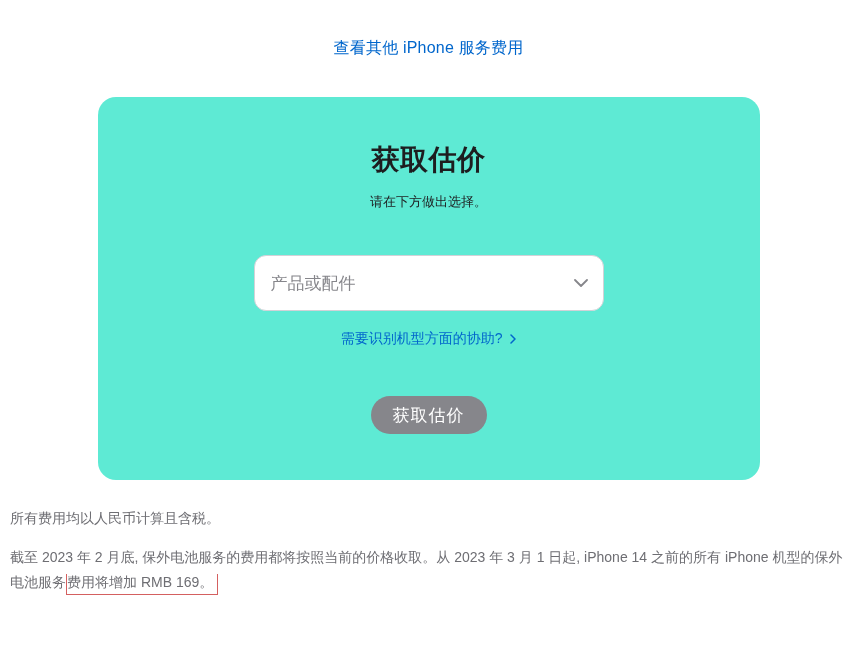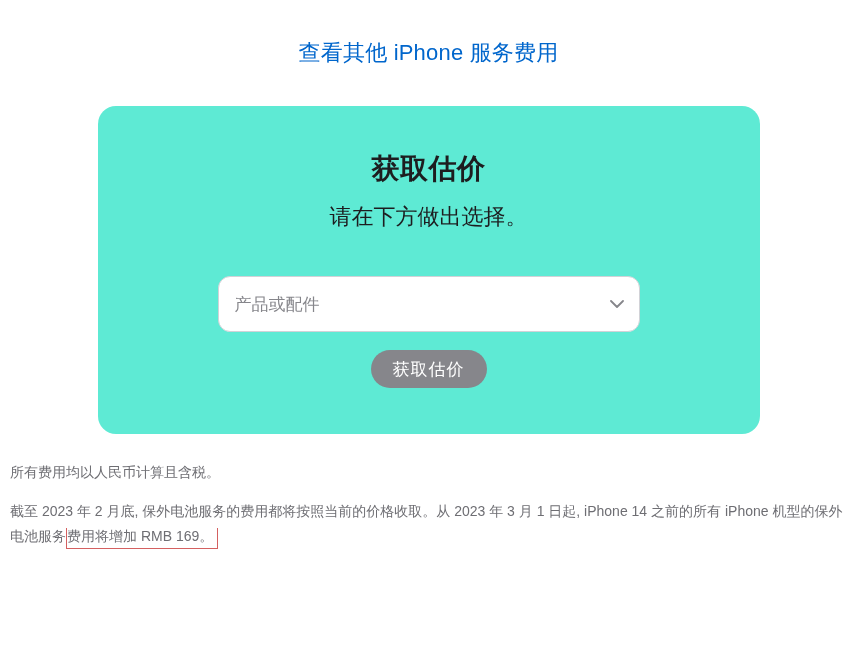--- a/index.html
+++ b/index.html
@@ -15,46 +15,46 @@
       color: #1d1d1f;
     }
     .top-link {
       text-align: center;
       padding-top: 38px;
       padding-bottom: 38px;
     }
     .top-link a {
       color: #0066cc;
       text-decoration: none;
-      font-size: 22px;
+      font-size: 16px;
       letter-spacing: 0.2px;
     }
     .card {
       background: #5eead4;
       border-radius: 18px;
       width: 662px;
       margin: 0 auto;
       padding: 44px 50px 46px 50px;
       text-align: center;
     }
     .card-title {
       font-size: 28px;
       font-weight: 600;
       letter-spacing: 0.5px;
       color: #1d1d1f;
       margin-bottom: 14px;
     }
     .card-subtitle {
-      font-size: 22px;
+      font-size: 13px;
       color: #1d1d1f;
       margin-bottom: 44px;
     }
     .select-wrap {
       position: relative;
-      width: 422px;
+      width: 350px;
       margin: 0 auto 18px auto;
     }
     .select-field {
       width: 100%;
       height: 56px;
       border: 1px solid #d2d2d7;
       border-radius: 12px;
       background: #ffffff;
       padding: 0 42px 0 16px;
       font-size: 17px;
@@ -140,20 +140,30 @@
       <span>产品或配件</span>
     </div>
     <span class="chevron">
       <svg viewBox="0 0 14 8" fill="none">
           <path d="M1 1L7 7L13 1" stroke="#86868b" stroke-width="1.8" stroke-linecap="round" stroke-linejoin="round"></path>
         </svg>
     </span>
   </div>
 
 
+  <div class="help-link">
+    <a href="#">
+      <span>需要识别机型方面的协助?</span>
+      <span class="chev-right">
+        <svg viewBox="0 0 6 10" fill="none">
+            <path d="M1 1L5 5L1 9" stroke="#0066cc" stroke-width="1.5" stroke-linecap="round" stroke-linejoin="round"></path>
+          </svg>
+      </span>
+    </a>
+  </div>
 
   <button class="estimate-btn">获取估价</button>
 </div>
 
 <div class="footer">
   <p>所有费用均以人民币计算且含税。</p>
   <p>
     <span>截至 2023 年 2 月底, 保外电池服务的费用都将按照当前的价格收取。从 2023 年 3 月 1 日起, iPhone 14 之前的所有 iPhone 机型的保外电池服务</span><span class="highlight-box">费用将增加 RMB 169。</span>
   </p>
 </div>

